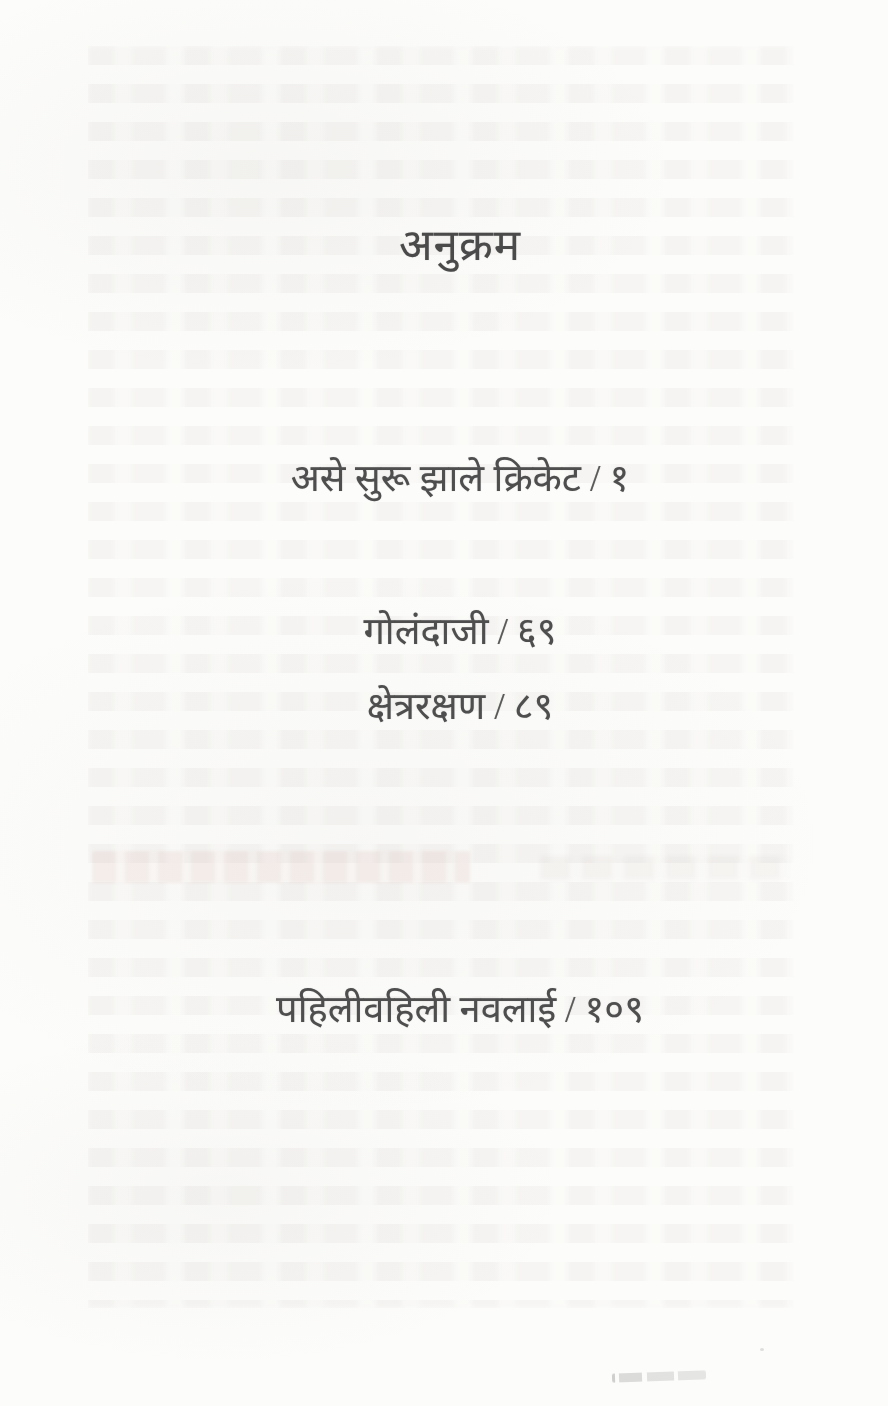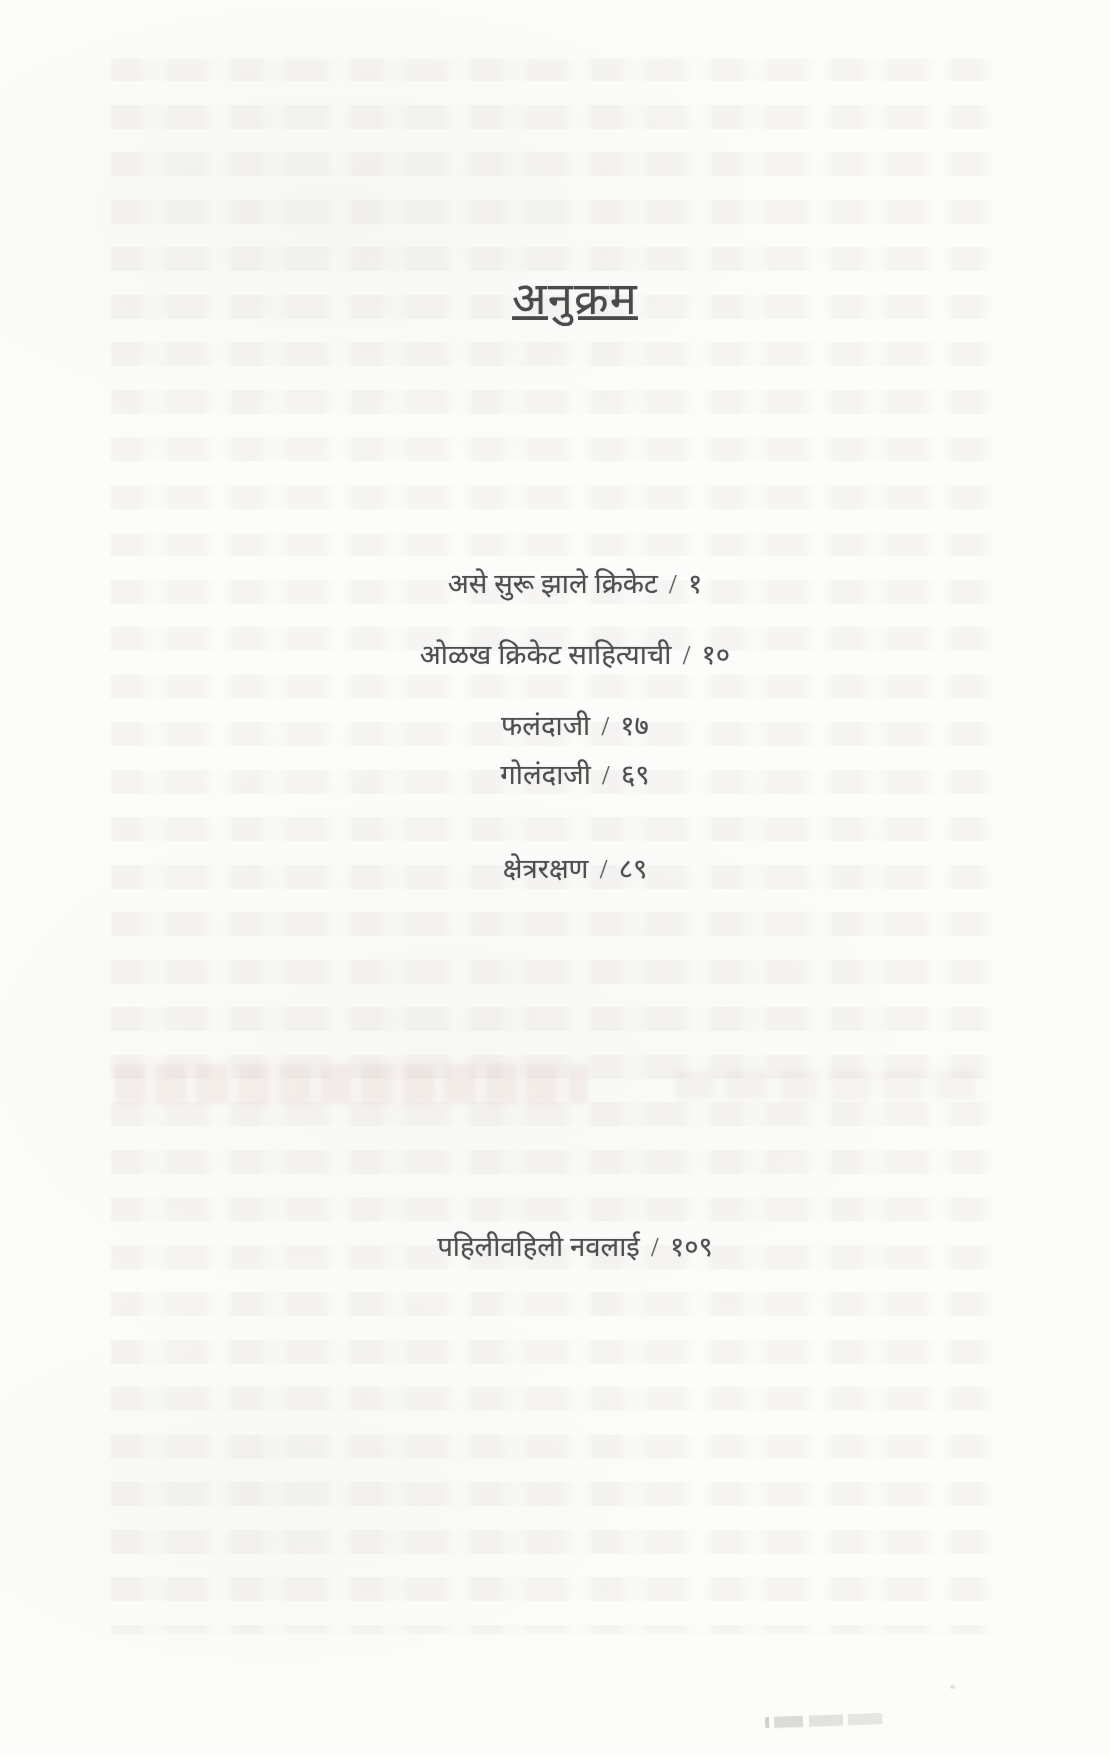--- a/index.html
+++ b/index.html
@@ -70,27 +70,26 @@
     left: 0;
     width: 888px;
     padding-left: 32px;
     box-sizing: border-box;
     text-align: center;
     color: #4e4e4e;
     text-shadow: 0 0 1px rgba(90,90,90,0.35);
     white-space: nowrap;
   }
   .title {
-    font-size: 36px;
+    font-size: 44px;
     letter-spacing: 1px;
     color: #4a4a4a;
-    text-decoration: underline;
   }
   .entry, .section-header {
-    font-size: 22px;
+    font-size: 38px;
   }
   .sep {
     margin: 0 9px;
     color: #5a5a5a;
   }
   .smudge {
     position: absolute;
     left: 612px;
     top: 1372px;
     width: 94px;
@@ -123,27 +122,21 @@
   <div class="ghost-lines"></div>
   <div class="ghost-band-strong"></div>
   <div class="ghost-band-right"></div>
 
   <div class="line title" style="top:213px">अनुक्रम</div>
 
   <div class="line entry" style="top:450px">
     <span>असे सुरू झाले क्रिकेट</span><span class="sep">/</span><span>१</span>
   </div>
 
-  <div class="line entry" style="top:507px">
-    <span>ओळख क्रिकेट साहित्याची</span><span class="sep">/</span><span>१०</span>
-  </div>
 
-  <div class="line entry" style="top:564px">
-    <span>फलंदाजी</span><span class="sep">/</span><span>१७</span>
-  </div>
 
   <div class="line entry" style="top:603px">
     <span>गोलंदाजी</span><span class="sep">/</span><span>६९</span>
   </div>
 
   <div class="line entry" style="top:678px">
     <span>क्षेत्ररक्षण</span><span class="sep">/</span><span>८९</span>
   </div>
 
 

